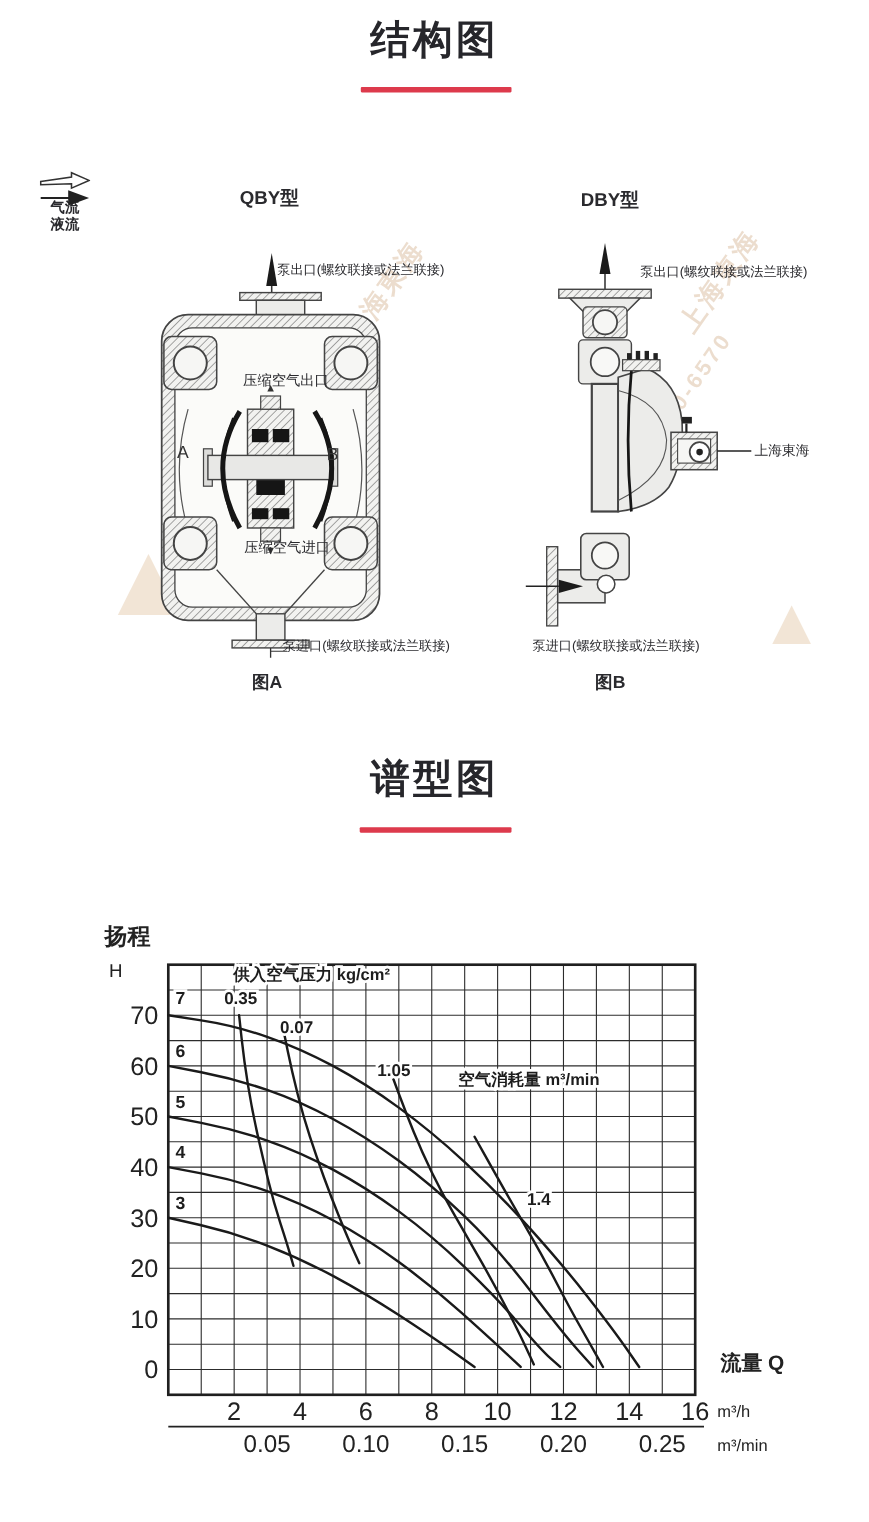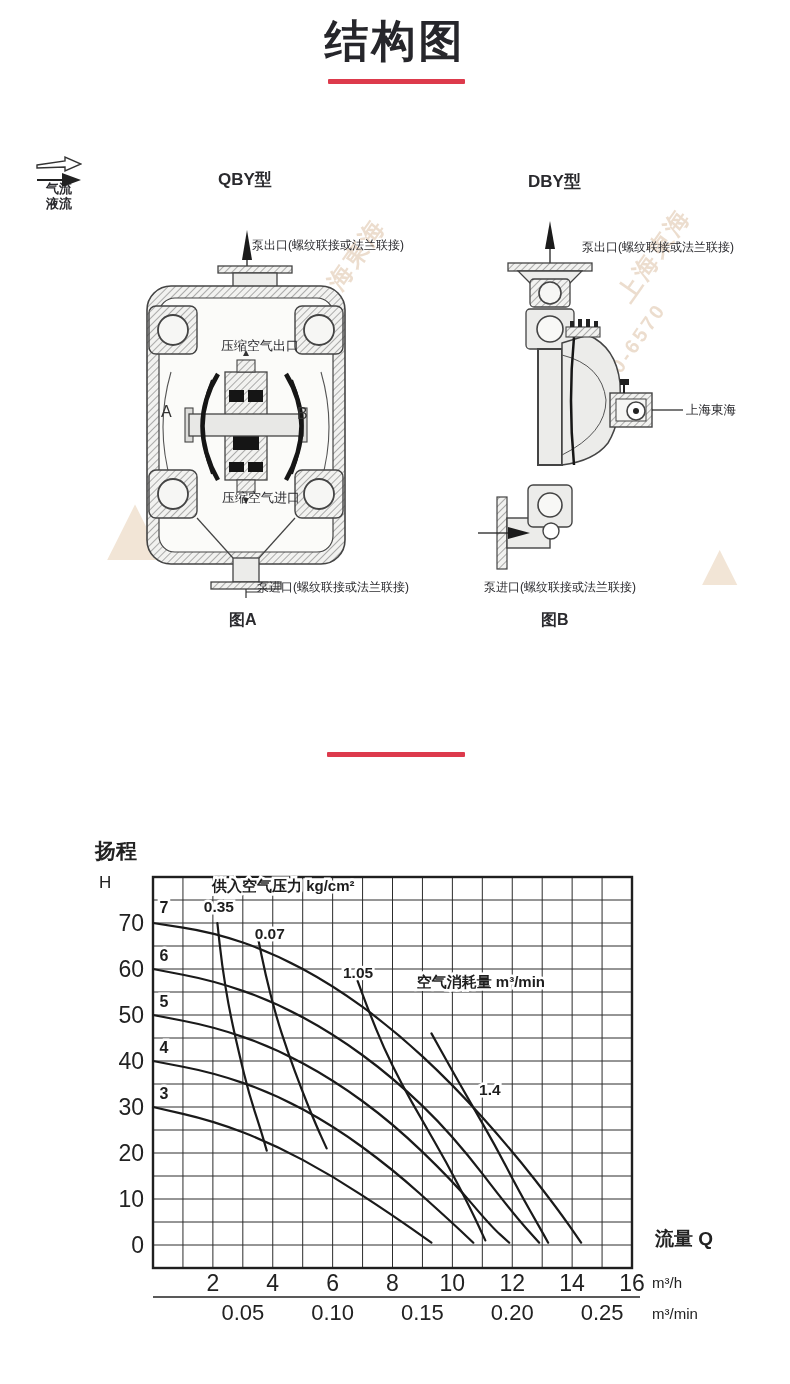--- a/index.html
+++ b/index.html
@@ -1,18 +1,18 @@
 <!DOCTYPE html>
 <html><head>
 <meta charset="utf-8">
 <style>
   html,body{margin:0;padding:0;background:#ffffff;}
   .page{position:relative;width:790px;height:1384px;background:#ffffff;overflow:hidden;
         font-family:"Liberation Sans","DejaVu Sans",sans-serif;color:#26262b;}
-  .sec-title{position:absolute;left:0;width:790px;text-align:center;font-size:44px;
+  .sec-title{position:absolute;left:0;width:790px;text-align:center;font-size:36px;
              font-weight:700;letter-spacing:3px;color:#26262b;}
   .rule{position:absolute;height:5px;background:#dd3a4c;border-radius:1px;}
   .lbl{position:absolute;color:#2a2a2e;white-space:nowrap;}
   .small{font-size:12px;}
   .tiny{font-size:13px;text-align:right;}
   .type-lbl{font-size:17px;font-weight:700;}
   .cap{font-size:16px;font-weight:700;}
   .chamber{font-size:16px;color:#333;}
   .legend-row{position:absolute;display:flex;align-items:center;gap:7px;}
   .legend-row span{font-size:13px;font-weight:600;color:#2a2a2e;}
@@ -179,20 +179,21 @@
     <circle cx="81" cy="316" r="8" fill="#ffffff" stroke="#444" stroke-width="1.4"></circle>
     <line x1="8" y1="318" x2="38" y2="318" stroke="#222" stroke-width="1.3"></line>
     <polygon points="38,312 60,318 38,324" fill="#1b1b1b"></polygon>
   </svg>
 
   <div class="lbl small lblz" style="left:582px;top:239px;">泵出口(螺纹联接或法兰联接)</div>
   <div class="lbl lblz" style="left:686px;top:402px;font-size:12.5px;">上海東海</div>
   <div class="lbl small lblz" style="left:484px;top:579px;">泵进口(螺纹联接或法兰联接)</div>
   <div class="lbl cap lblz" style="left:541px;top:610px;">图B</div>
 
+  <div class="sec-title" style="top:684px;">谱型图</div>
   <div class="rule" style="left:327px;top:752px;width:138px;"></div>
 
   <svg id="chart-svg" width="700" height="515" style="left:80px;top:830px;" viewBox="0 0 700 515">
       <g>
         <line x1="102.9375" y1="47" x2="102.9375" y2="438" stroke="#2c2c2c" stroke-width="1"></line>
         <line x1="132.875" y1="47" x2="132.875" y2="438" stroke="#2c2c2c" stroke-width="1"></line>
         <line x1="162.8125" y1="47" x2="162.8125" y2="438" stroke="#2c2c2c" stroke-width="1"></line>
         <line x1="192.75" y1="47" x2="192.75" y2="438" stroke="#2c2c2c" stroke-width="1"></line>
         <line x1="222.6875" y1="47" x2="222.6875" y2="438" stroke="#2c2c2c" stroke-width="1"></line>
         <line x1="252.625" y1="47" x2="252.625" y2="438" stroke="#2c2c2c" stroke-width="1"></line>

